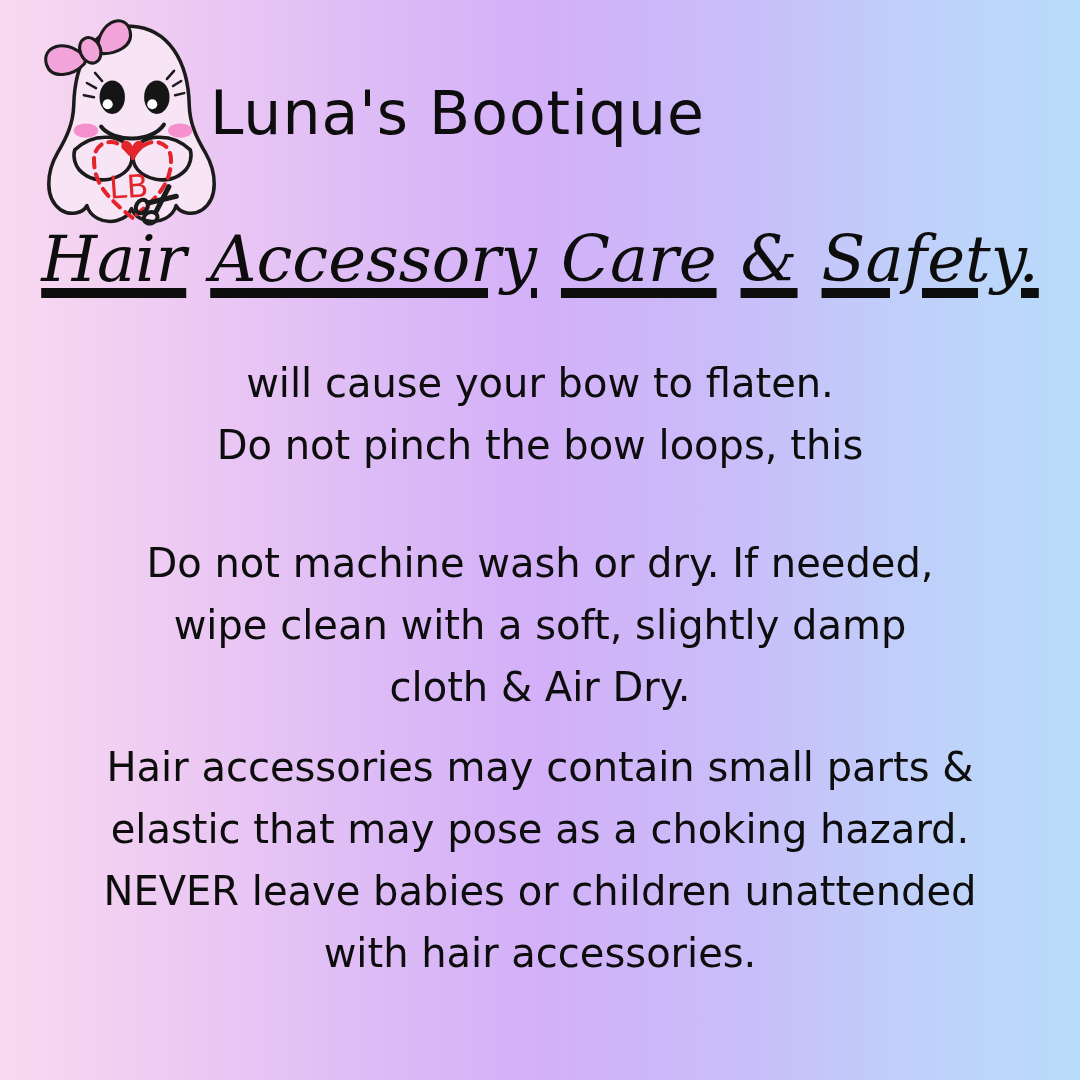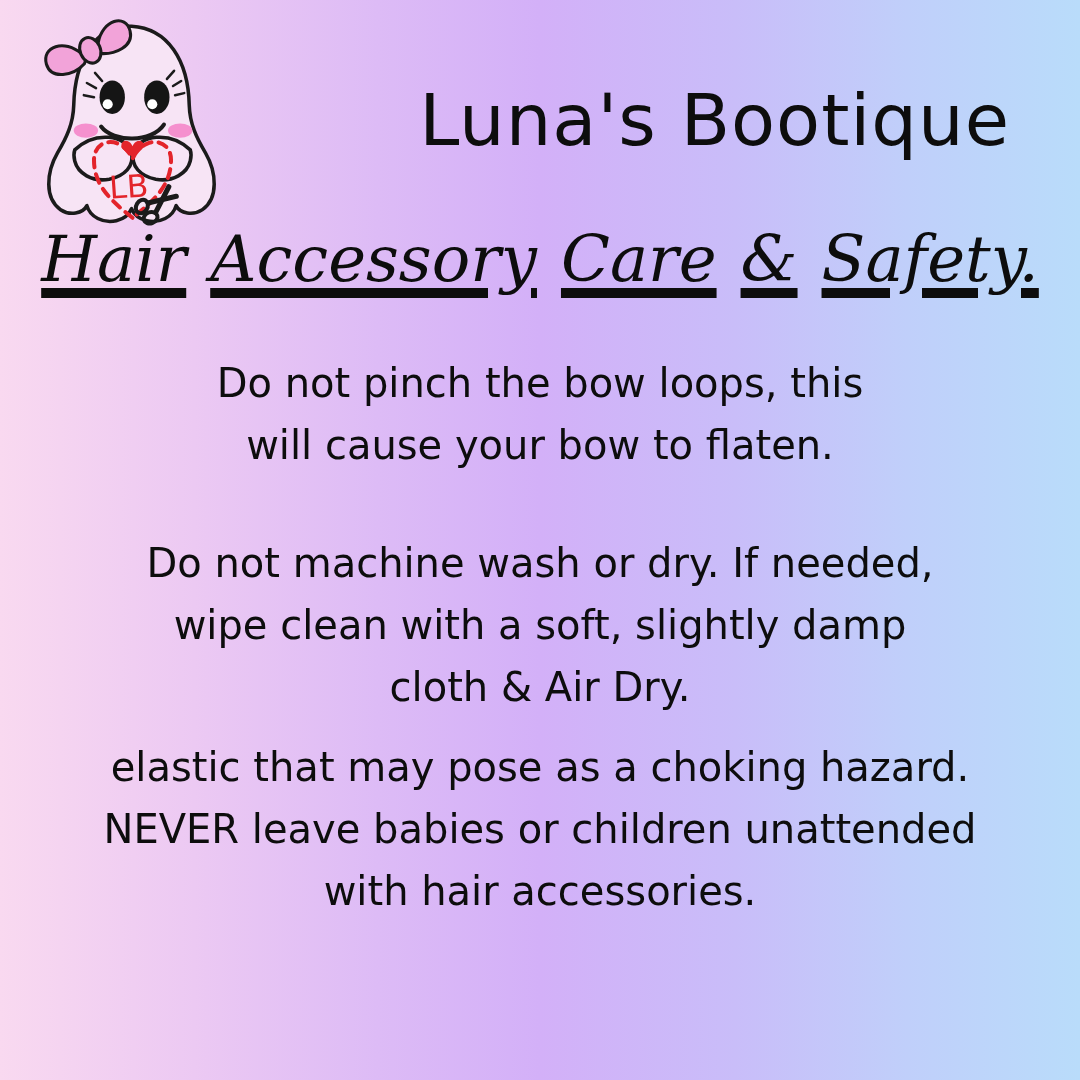--- a/index.html
+++ b/index.html
@@ -18,23 +18,23 @@
   }
   .logo {
     position: absolute;
     left: 28px; top: 8px;
     width: 208px; height: 228px;
   }
   .title {
     position: absolute;
     left: 210px; right: 70px; top: 78px;
     margin: 0;
-    font-size: 72px;
+    font-size: 60px;
     font-weight: normal;
-    text-align: right;
+    text-align: left;
     white-space: nowrap;
     letter-spacing: 1px;
   }
   .heading {
     position: absolute;
     left: 20px; right: 20px; top: 222px;
     margin: 0;
     font-family: "DejaVu Serif", serif;
     font-style: italic;
     font-weight: normal;
@@ -129,30 +129,31 @@
       <ellipse cx="-13" cy="-9" rx="7" ry="5.5" stroke-width="4" transform="rotate(-20 -13 -9)"></ellipse>
       <ellipse cx="-13" cy="5" rx="7" ry="5.5" stroke-width="4" transform="rotate(20 -13 5)"></ellipse>
     </g>
   </svg>
 
   <h1 class="title">Luna's Bootique</h1>
 
   <h2 class="heading"><span class="hw">Hair</span><span class="hw">Accessory</span><span class="hw">Care</span><span class="hw">&amp;</span><span class="hw">Safety.</span></h2>
 
   <p class="para para-1">
+    <span class="line" style="display:block">will cause your bow to flaten.</span>
     <span class="line" style="display:block">Do not pinch the bow loops, this</span>
-    <span class="line" style="display:block">will cause your bow to flaten.</span>
   </p>
 
   <p class="para para-2">
     <span class="line" style="display:block">Do not machine wash or dry. If needed,</span>
     <span class="line" style="display:block">wipe clean with a soft, slightly damp</span>
     <span class="line" style="display:block">cloth &amp; Air Dry.</span>
   </p>
 
   <p class="para para-3">
+    <span class="line" style="display:block">Hair accessories may contain small parts &amp;</span>
     <span class="line" style="display:block">elastic that may pose as a choking hazard.</span>
     <span class="line" style="display:block">NEVER leave babies or children unattended</span>
     <span class="line" style="display:block">with hair accessories.</span>
   </p>
 
 
 </div>
 
 </body></html>

